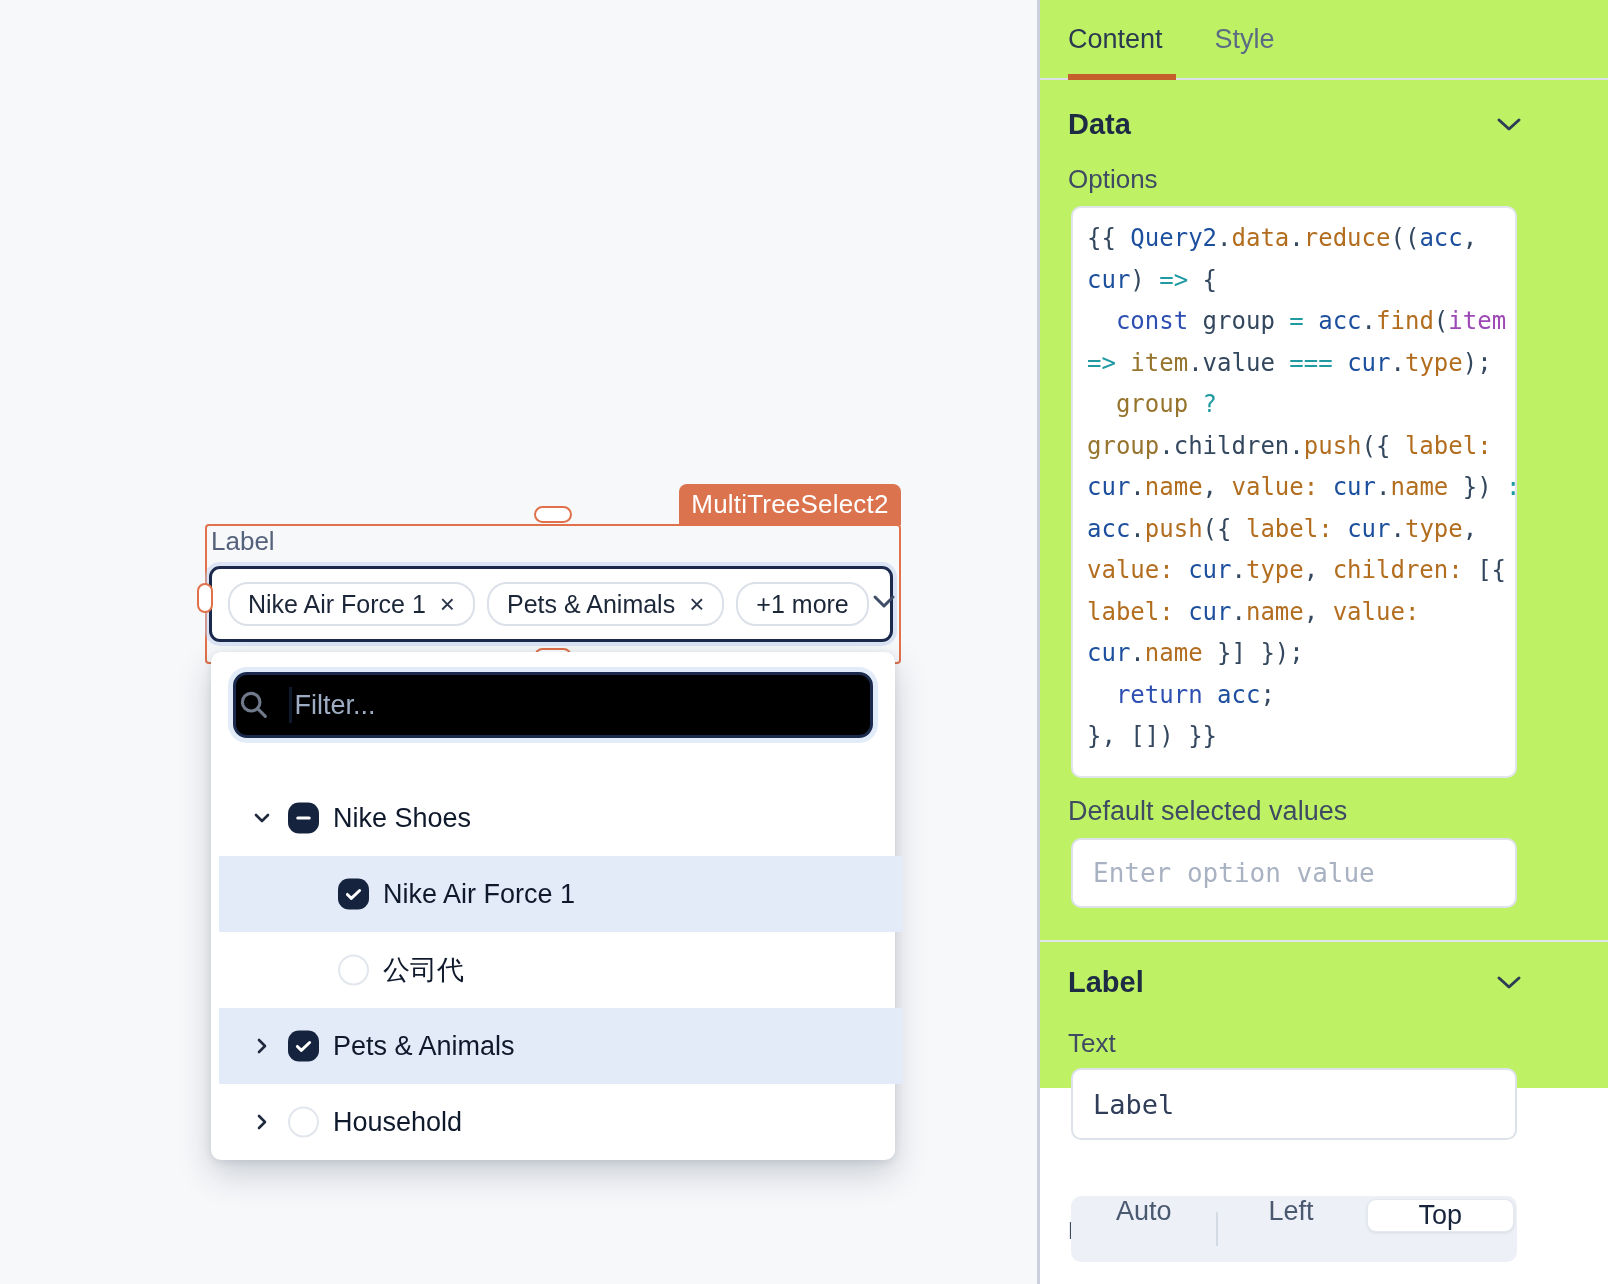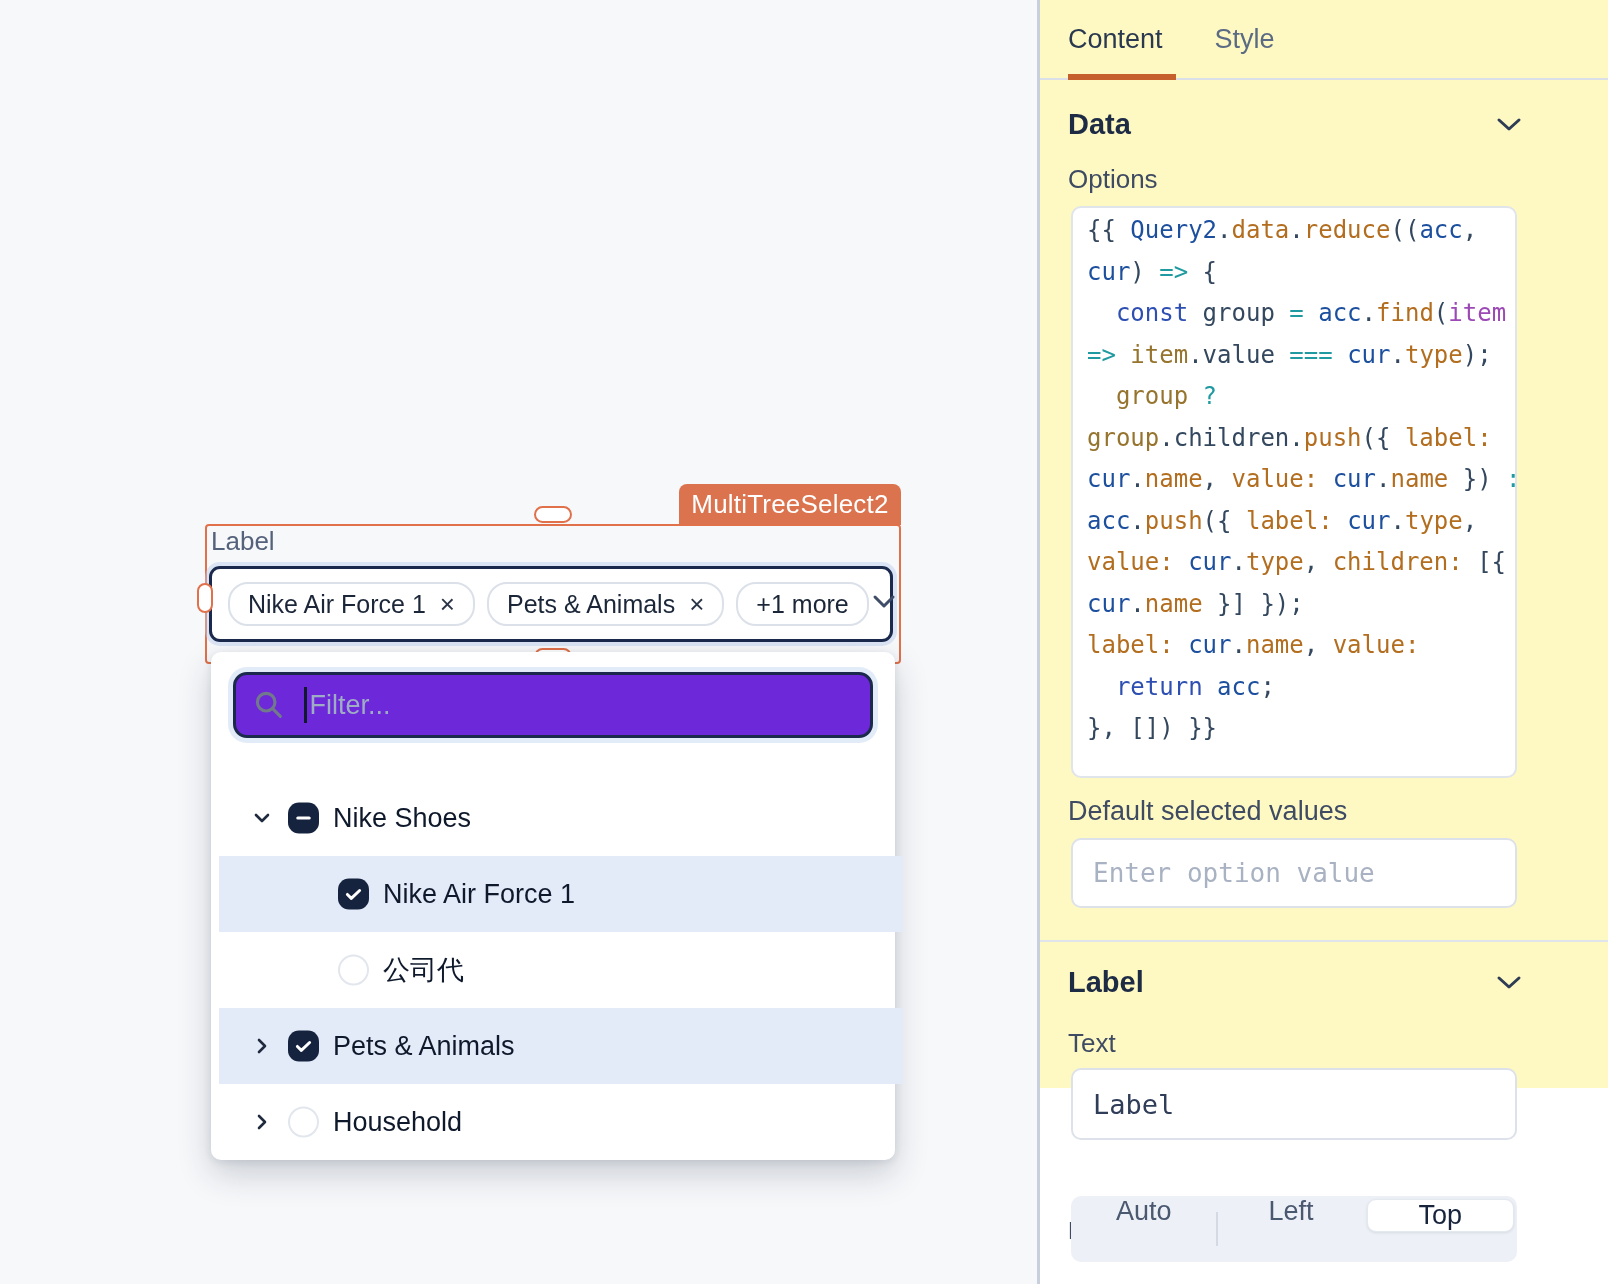--- a/index.html
+++ b/index.html
@@ -24,52 +24,52 @@
   .tags{display:flex;align-items:center;gap:12px;flex:1;}
   .tag{height:40px;background:#fff;border:2px solid #dbe0e9;border-radius:20px;
     display:flex;align-items:center;gap:14px;padding:0 18px;font-size:25px;color:#1b2638;white-space:nowrap;}
   .tag .x{font-size:26px;color:#2a354a;line-height:1;}
   .mts-chevron{margin-left:auto;}
 
   
   .dropdown{position:absolute;left:211px;top:652px;width:684px;height:508px;background:#fff;
     border-radius:10px;box-shadow:0 14px 34px rgba(22,35,62,.20),0 2px 8px rgba(22,35,62,.10);}
   .filter{position:absolute;left:22px;top:20px;width:640px;height:66px;box-sizing:border-box;
-    background:#6d28d9;border:3px solid #1b2a4c;border-radius:14px;
-    box-shadow:0 0 0 5px rgba(190,210,240,.45);display:flex;align-items:center;padding:0 16px;}
+    background:#000000;border:3px solid #1b2a4c;border-radius:14px;
+    box-shadow:0 0 0 5px rgba(190,210,240,.45);display:flex;align-items:center;padding:0 1px;}
   .filter .caret{width:2.5px;height:36px;background:#10182b;margin-left:18px;}
   .filter .ph{font-size:27px;color:#9fadc4;margin-left:3px;}
   .tree{position:absolute;left:0;top:128px;width:684px;}
   .trow{position:relative;width:684px;height:76px;margin-left:8px;}
   .trow.hl{background:#e3eaf8;}
   .trow .tchev{position:absolute;left:32px;top:50%;transform:translateY(-50%);display:flex;}
   .trow .cbox{position:absolute;top:50%;transform:translateY(-50%);width:31px;height:31px;box-sizing:border-box;
     display:flex;align-items:center;justify-content:center;}
   .cbox.on{background:#16233e;border-radius:11px;}
   .cbox.off{background:#fff;border:2.5px solid #e2e6ed;border-radius:50%;}
   .trow .tlabel{position:absolute;top:50%;transform:translateY(-50%);font-size:27px;color:#0f192c;white-space:nowrap;}
 
   
   .divider-v{position:absolute;left:1037px;top:0;width:3px;height:1284px;background:#c9d0db;}
-  .panel{position:absolute;left:1040px;top:0;width:568px;height:1088px;background:#fef9c3;}
+  .panel{position:absolute;left:1040px;top:0;width:568px;height:1088px;background:#bef264;}
   .tabbar{position:absolute;left:0;top:0;width:568px;height:80px;border-bottom:2px solid #dbe0e8;box-sizing:border-box;}
   .tab{position:absolute;top:24px;font-size:27px;}
   .tab.active{color:#2b3950;}
   .tab.inactive{color:#5c6b84;}
   .tab-underline{position:absolute;left:28px;top:74px;width:108px;height:6px;background:#c5602d;}
   .sec-title{position:absolute;left:28px;font-size:29px;font-weight:600;color:#1e2b45;}
   .sec-chevron{position:absolute;left:456px;}
   .fld-label{position:absolute;left:28px;font-size:26px;color:#3e4b63;}
   .pinput{position:absolute;left:31px;width:446px;box-sizing:border-box;background:#fff;
     border:2px solid #dde2ea;border-radius:10px;display:flex;align-items:center;padding:0 20px;
     font-family:"DejaVu Sans Mono",monospace;}
   .pinput .phv{font-size:26px;color:#a9b2c2;}
   .pinput .val{font-size:27px;color:#2f3d58;}
   .editor{position:absolute;left:31px;top:206px;width:446px;height:572px;box-sizing:border-box;
-    background:#fff;border:2px solid #e0e4eb;border-radius:10px;padding:2px 14px;overflow:hidden;}
+    background:#fff;border:2px solid #e0e4eb;border-radius:10px;padding:10px 14px;overflow:hidden;}
   .code-line{font-family:"DejaVu Sans Mono",monospace;font-size:24px;line-height:41.5px;white-space:pre;}
   .tok-pl{color:#33475e}.tok-kw{color:#2d4fb2}.tok-vr{color:#1c4f9e}.tok-pr{color:#b26d1f}
   .tok-op{color:#1f9aa1}.tok-loc{color:#96742e}.tok-def{color:#9c49b6}
   .divider-h{position:absolute;left:0;top:940px;width:568px;height:2px;background:#e0e4eb;}
   .segctl{position:absolute;left:31px;top:1196px;width:446px;height:66px;background:#edf0f6;border-radius:10px;
     display:flex;align-items:flex-start;}
   .seg{flex:1;display:flex;align-items:center;justify-content:center;font-size:27px;color:#4a5870;position:relative;}
   .seg-selected{background:#fff;border:1.5px solid #e4e8ef;border-radius:9px;margin:3px;color:#18243c;
     box-shadow:0 1px 3px rgba(20,30,60,.10);}
   .seg-div{width:2px;height:34px;background:#d4dae4;align-self:center;}
@@ -195,22 +195,22 @@
     <div class="editor" id="editor">
         <div class="code-line"><span class="tok-pl">{{ </span><span class="tok-vr">Query2</span><span class="tok-pl">.</span><span class="tok-pr">data</span><span class="tok-pl">.</span><span class="tok-pr">reduce</span><span class="tok-pl">((</span><span class="tok-vr">acc</span><span class="tok-pl">,</span></div>
         <div class="code-line"><span class="tok-vr">cur</span><span class="tok-pl">) </span><span class="tok-op">=&gt;</span><span class="tok-pl"> {</span></div>
         <div class="code-line"><span class="tok-pl">  </span><span class="tok-kw">const</span><span class="tok-pl"> group </span><span class="tok-op">=</span><span class="tok-pl"> </span><span class="tok-vr">acc</span><span class="tok-pl">.</span><span class="tok-pr">find</span><span class="tok-pl">(</span><span class="tok-def">item</span></div>
         <div class="code-line"><span class="tok-op">=&gt;</span><span class="tok-pl"> </span><span class="tok-loc">item</span><span class="tok-pl">.value </span><span class="tok-op">===</span><span class="tok-pl"> </span><span class="tok-vr">cur</span><span class="tok-pl">.</span><span class="tok-pr">type</span><span class="tok-pl">);</span></div>
         <div class="code-line"><span class="tok-pl">  </span><span class="tok-loc">group</span><span class="tok-pl"> </span><span class="tok-op">?</span></div>
         <div class="code-line"><span class="tok-loc">group</span><span class="tok-pl">.children.</span><span class="tok-pr">push</span><span class="tok-pl">({ </span><span class="tok-pr">label:</span></div>
         <div class="code-line"><span class="tok-vr">cur</span><span class="tok-pl">.</span><span class="tok-pr">name</span><span class="tok-pl">, </span><span class="tok-pr">value:</span><span class="tok-pl"> </span><span class="tok-vr">cur</span><span class="tok-pl">.</span><span class="tok-pr">name</span><span class="tok-pl"> }) </span><span class="tok-op">:</span></div>
         <div class="code-line"><span class="tok-vr">acc</span><span class="tok-pl">.</span><span class="tok-pr">push</span><span class="tok-pl">({ </span><span class="tok-pr">label:</span><span class="tok-pl"> </span><span class="tok-vr">cur</span><span class="tok-pl">.</span><span class="tok-pr">type</span><span class="tok-pl">,</span></div>
         <div class="code-line"><span class="tok-pr">value:</span><span class="tok-pl"> </span><span class="tok-vr">cur</span><span class="tok-pl">.</span><span class="tok-pr">type</span><span class="tok-pl">, </span><span class="tok-pr">children:</span><span class="tok-pl"> [{</span></div>
+        <div class="code-line"><span class="tok-pr">label:</span><span class="tok-pl"> </span><span class="tok-vr">cur</span><span class="tok-pl">.</span><span class="tok-pr">name</span><span class="tok-pl">, </span><span class="tok-pr">value:</span></div>
         <div class="code-line"><span class="tok-vr">cur</span><span class="tok-pl">.</span><span class="tok-pr">name</span><span class="tok-pl"> }] });</span></div>
-        <div class="code-line"><span class="tok-pr">label:</span><span class="tok-pl"> </span><span class="tok-vr">cur</span><span class="tok-pl">.</span><span class="tok-pr">name</span><span class="tok-pl">, </span><span class="tok-pr">value:</span></div>
         <div class="code-line"><span class="tok-pl">  </span><span class="tok-kw">return</span><span class="tok-pl"> </span><span class="tok-vr">acc</span><span class="tok-pl">;</span></div>
         <div class="code-line"><span class="tok-pl">}, []) }}</span></div>
       </div>
 
     <div class="fld-label" style="top:796px;font-size:27px;">Default selected values</div>
     <div class="pinput" style="top:838px;height:70px;">
       <span class="phv">Enter option value</span>
     </div>
 
     <div class="divider-h"></div>

